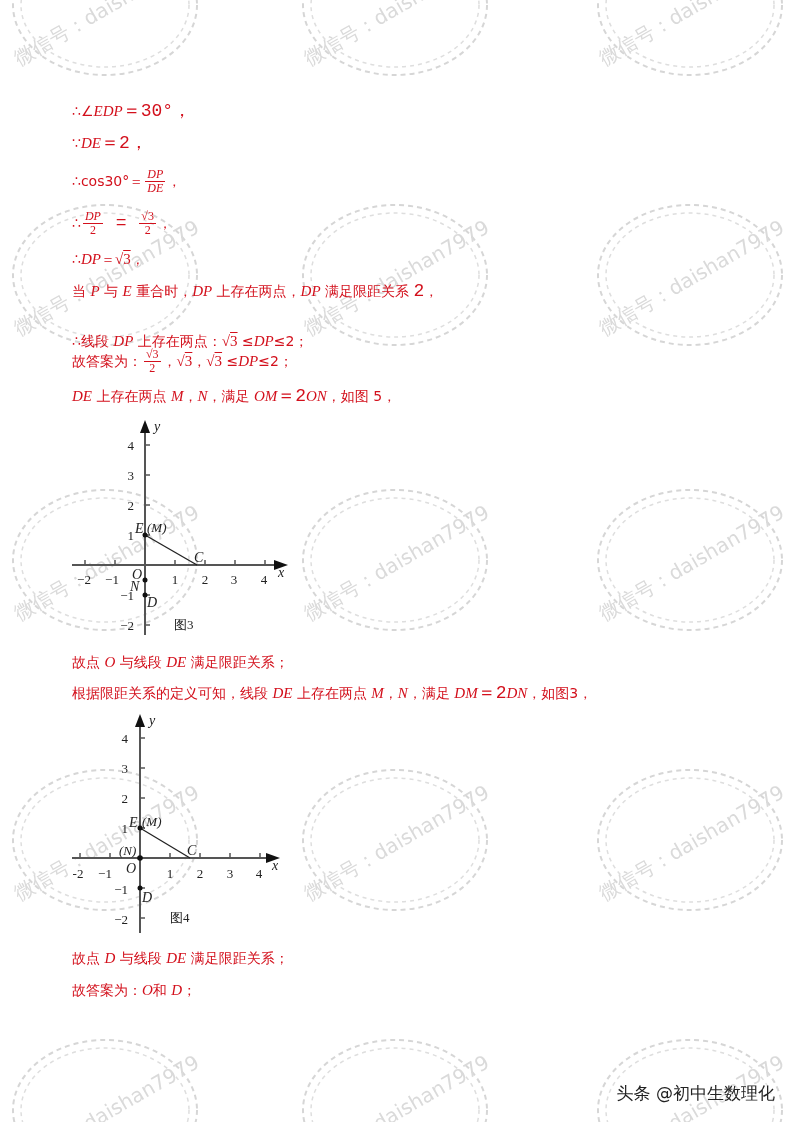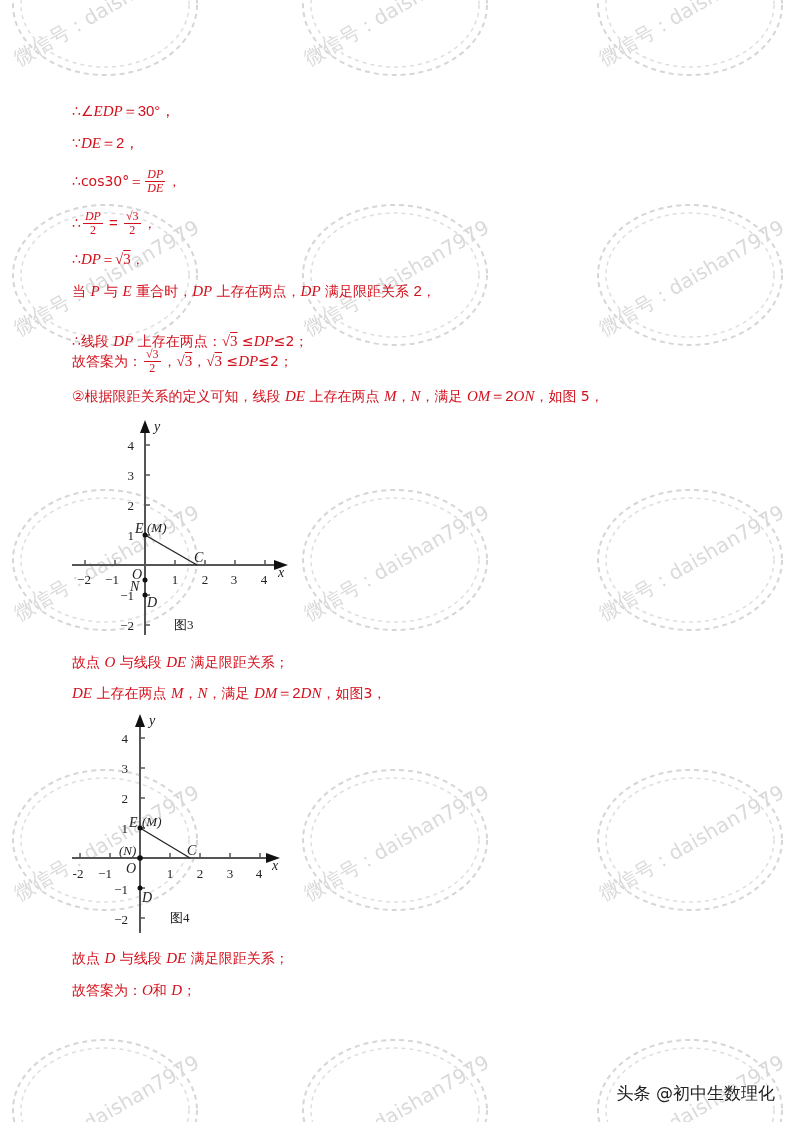--- a/index.html
+++ b/index.html
@@ -9,21 +9,21 @@
     .wm { position: absolute; width: 190px; height: 160px; }
     .wm svg { width: 100%; height: 100%; overflow: visible; }
     .content { position: absolute; left: 0; top: 0; width: 793px; height: 1122px; z-index: 1; }
     .line {
       position: absolute; left: 72px; color: #d3101c;
       font-family: "DejaVu Sans", "Liberation Sans", sans-serif;
       font-size: 14px; line-height: 18px; white-space: nowrap;
       display: flex; align-items: center;
     }
     .line i { font-family: "Liberation Serif", "DejaVu Serif", serif; font-style: italic; font-size: 15px; }
-    .line .num { font-family: Liberation Sans, sans-serif; font-size: 15px; }
+    .line .num { font-family: Liberation Mono, monospace; font-size: 18px; }
     .frac { display: inline-flex; flex-direction: column; align-items: center; vertical-align: middle; margin: 0 2px; font-family: "Liberation Serif", serif; font-size: 12px; line-height: 13px; }
     .frac .top { border-bottom: 1px solid #d3101c; padding: 0 2px; }
     .frac .bot { padding: 0 2px; }
     .frac i { font-size: 12px; }
     .sqrt { font-family: "Liberation Serif", serif; font-size: 15px; }
     .sqrt .rad { text-decoration: overline; }
     .figure { position: absolute; z-index: 1; }
     .figure svg { overflow: visible; }
     .figure text { font-family: "Liberation Serif", "DejaVu Serif", serif; }
     .footer {
@@ -221,21 +221,20 @@
     <span>，</span>
       <span class="sqrt">√<span class="rad">3</span></span>
       <span>，</span>
       <span class="sqrt">√<span class="rad">3</span></span>
       <span style="white-space:pre"> ≤</span>
       <i>DP</i>
       <span>≤2；</span>
   </div>
 
   <div class="line" style="top:387px;">
-    <span style="white-space:pre">②根据限距关系的定义可知，线段 </span>
       <i>DE</i>
       <span style="white-space:pre"> 上存在两点 </span>
       <i>M</i>
       <span>，</span>
       <i>N</i>
       <span style="white-space:pre">，满足 </span>
       <i>OM</i>
       <span class="num">＝2</span>
       <i>ON</i>
       <span>，如图 5，</span>
@@ -300,20 +299,21 @@
 
   <div class="line" style="top:653px;">
     <span style="white-space:pre">故点 </span>
       <i>O</i>
       <span style="white-space:pre"> 与线段 </span>
       <i>DE</i>
       <span style="white-space:pre"> 满足限距关系；</span>
   </div>
 
   <div class="line" style="top:684px;">
+    <span style="white-space:pre">根据限距关系的定义可知，线段 </span>
       <i>DE</i>
       <span style="white-space:pre"> 上存在两点 </span>
       <i>M</i>
       <span>，</span>
       <i>N</i>
       <span style="white-space:pre">，满足 </span>
       <i>DM</i>
       <span class="num">＝2</span>
       <i>DN</i>
       <span>，如图3，</span>

